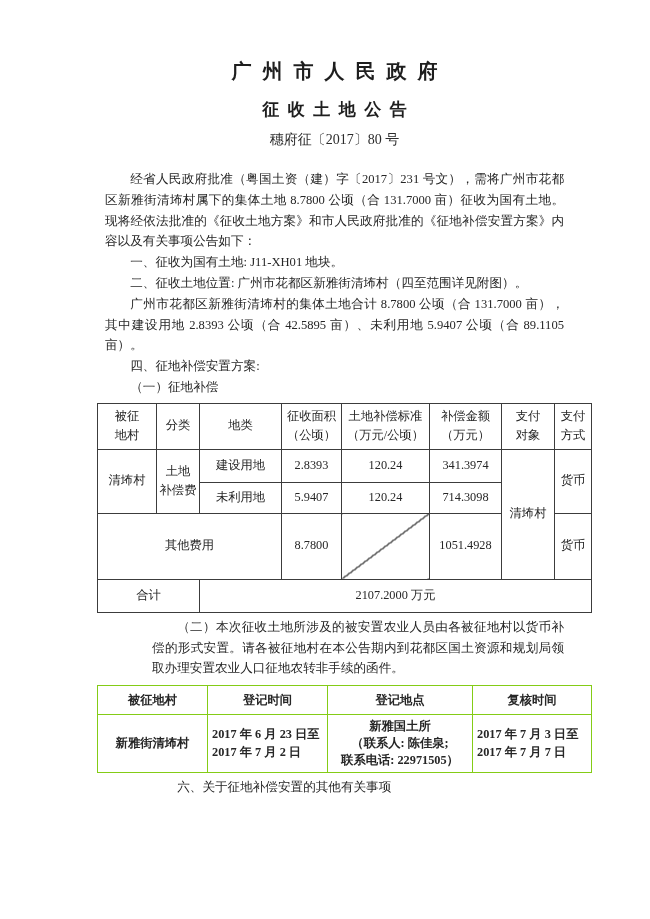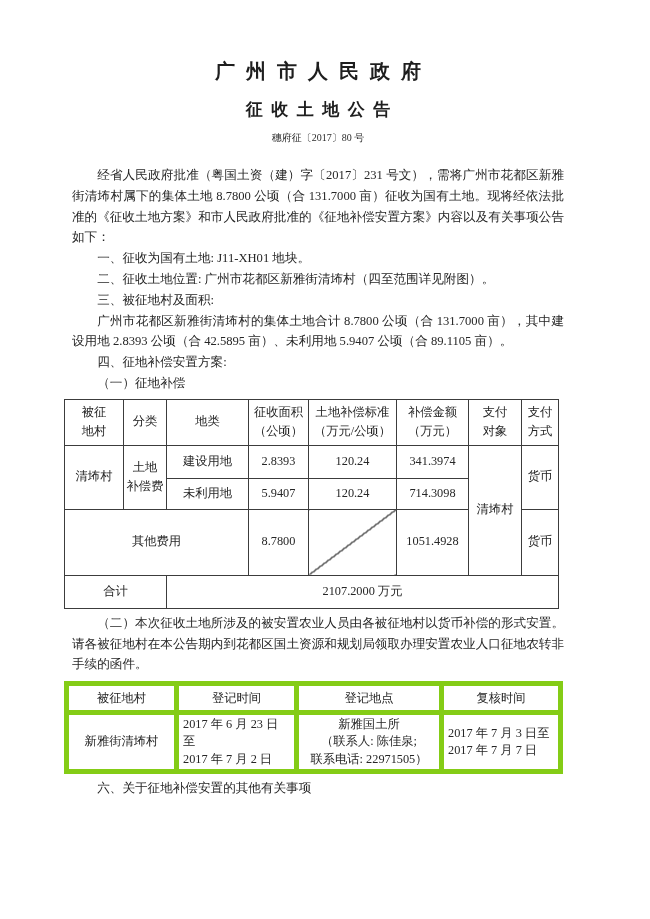--- a/index.html
+++ b/index.html
@@ -5,21 +5,21 @@
   * { box-sizing: border-box; }
   html, body { margin: 0; padding: 0; }
   body {
     width: 650px; height: 919px;
     background: #ffffff;
     color: #262626;
     font-family: "Liberation Serif", "DejaVu Serif", serif;
   }
   .page {
     width: 650px; height: 919px;
-    padding: 58px 86px 0 72px;
+    padding: 58px 86px 0 105px;
     overflow: hidden;
     background: #ffffff;
   }
   .title1 {
     margin: 0;
     text-align: center;
     font-size: 20px;
     font-weight: 700;
     letter-spacing: 0.55em;
     text-indent: 0.55em;
@@ -30,21 +30,21 @@
     text-align: center;
     font-size: 17px;
     font-weight: 700;
     letter-spacing: 0.5em;
     text-indent: 0.5em;
     color: #1e1e1e;
   }
   .docnum {
     margin-top: 10px;
     text-align: center;
-    font-size: 10px;
+    font-size: 14px;
     color: #2b2b2b;
   }
   .body-text { margin-top: 20px; }
   .body-text p {
     margin: 0;
     font-size: 12.6px;
     line-height: 20.8px;
     text-align: justify;
     text-indent: 2em;
     color: #262626;
@@ -74,47 +74,46 @@
   .t1 tr.r4 td { height: 33px; }
   .diag {
     background: linear-gradient(to bottom right,
       transparent calc(50% - 0.7px),
       #4a4a4a calc(50% - 0.7px),
       #4a4a4a calc(50% + 0.7px),
       transparent calc(50% + 0.7px));
   }
   .t2 { margin-top: 6px; border: 1.5px solid #3c3c3c; }
   .t2 th, .t2 td {
-    border: 5px solid #84cc16;
+    border: 1px solid #84cc16;
     vertical-align: middle;
     font-size: 12.3px;
-    font-weight: 400;
+    font-weight: 700;
     padding: 1px 4px;
     line-height: 1.4;
   }
   .t2 th { height: 29px; text-align: center; }
   .t2 td { height: 58px; }
   .c-center { text-align: center; margin-left: 24px; }
   .c-left { text-align: left; padding-left: 7px; }
-  .gap-after-table { margin-top: 4px; }
+  .gap-after-table { margin-top: 4px; margin-left: 47px; }
 </style>
 </head>
 <body>
 
 <div class="page">
 
   <h1 class="title1">广州市人民政府</h1>
   <h2 class="title2">征收土地公告</h2>
   <div class="docnum">穗府征〔2017〕80 号</div>
 
   <div class="body-text">
     <p>经省人民政府批准（粤国土资（建）字〔2017〕231 号文），需将广州市花都区新雅街清㘵村属下的集体土地 8.7800 公顷（合 131.7000 亩）征收为国有土地。现将经依法批准的《征收土地方案》和市人民政府批准的《征地补偿安置方案》内容以及有关事项公告如下：</p>
     <p>一、征收为国有土地: J11-XH01 地块。</p>
     <p>二、征收土地位置: 广州市花都区新雅街清㘵村（四至范围详见附图）。</p>
-    <p>三、被征地村及面积:</p>
     <p>广州市花都区新雅街清㘵村的集体土地合计 8.7800 公顷（合 131.7000 亩），其中建设用地 2.8393 公顷（合 42.5895 亩）、未利用地 5.9407 公顷（合 89.1105 亩）。</p>
     <p>四、征地补偿安置方案:</p>
     <p>（一）征地补偿</p>
   </div>
 
   <table class="t1">
     <colgroup>
       <col style="width:59px">
         <col style="width:43px">
         <col style="width:82px">

